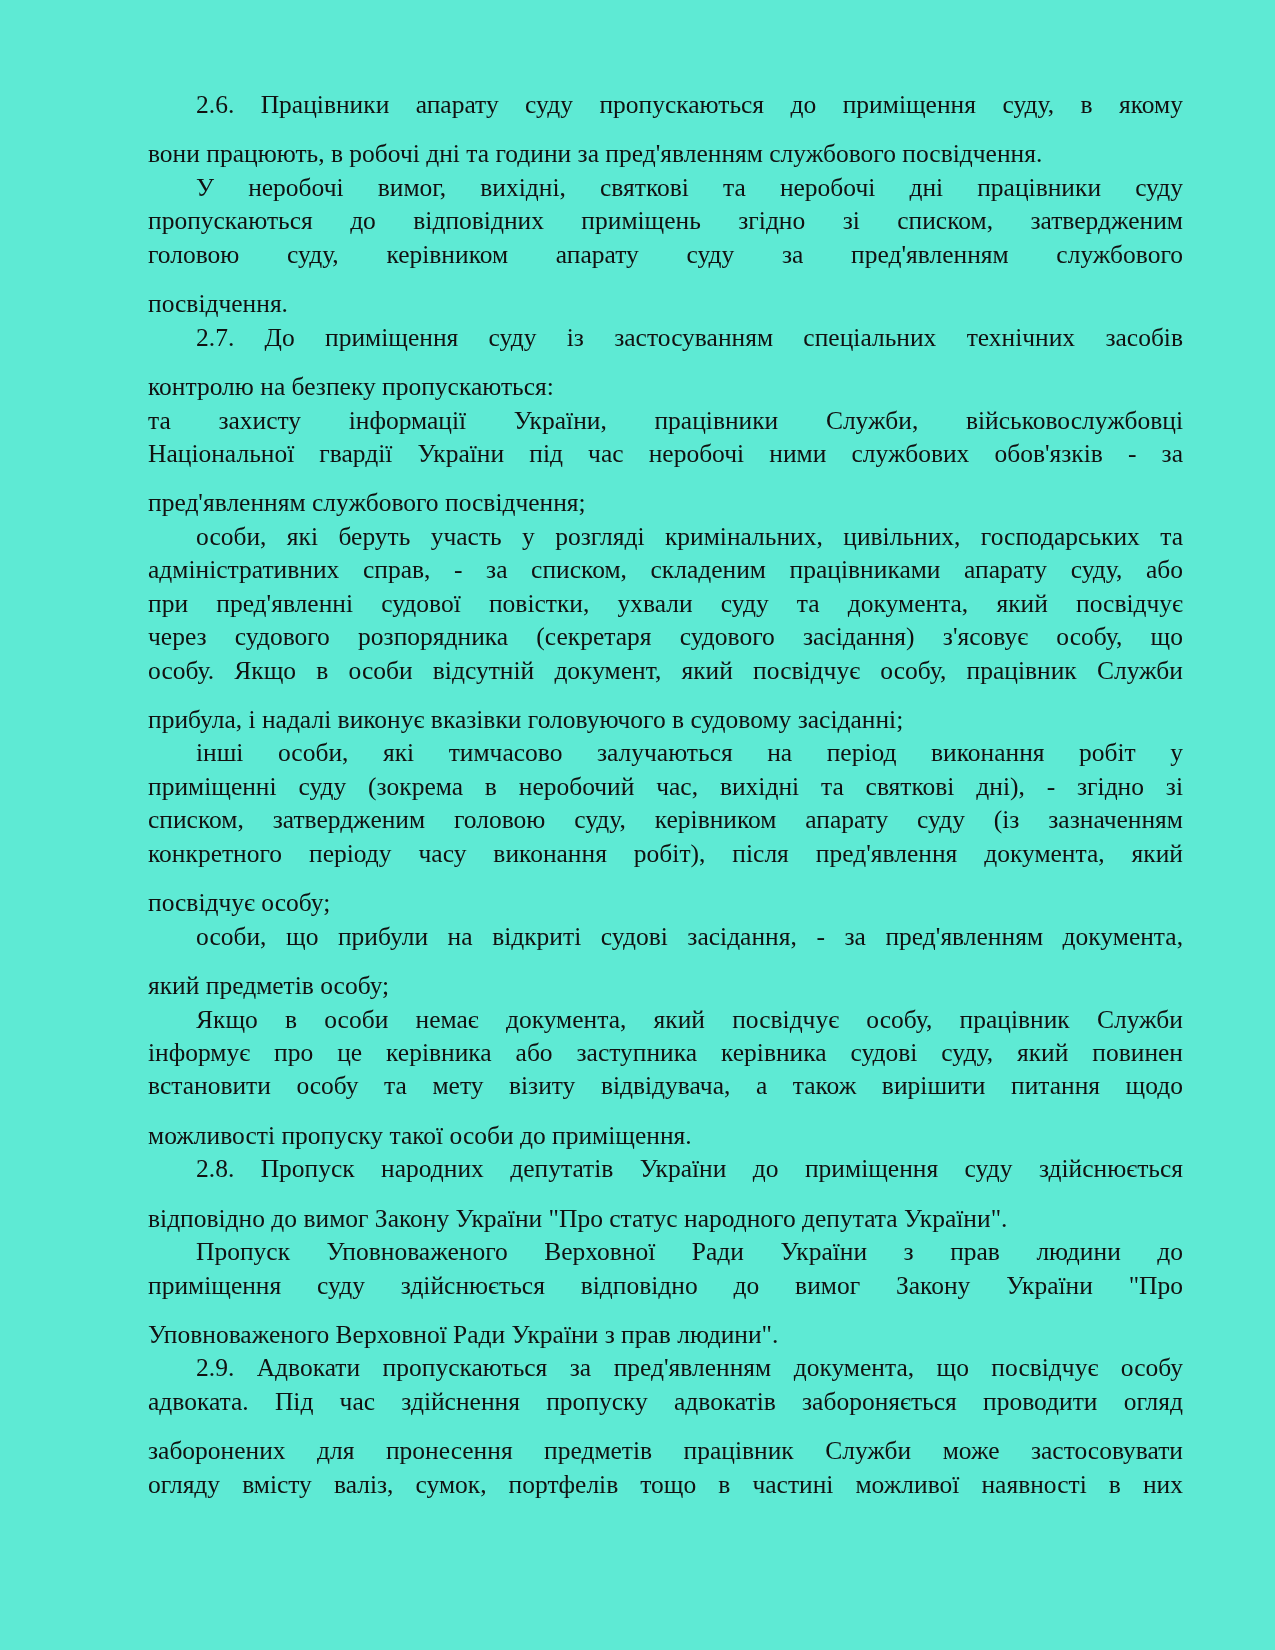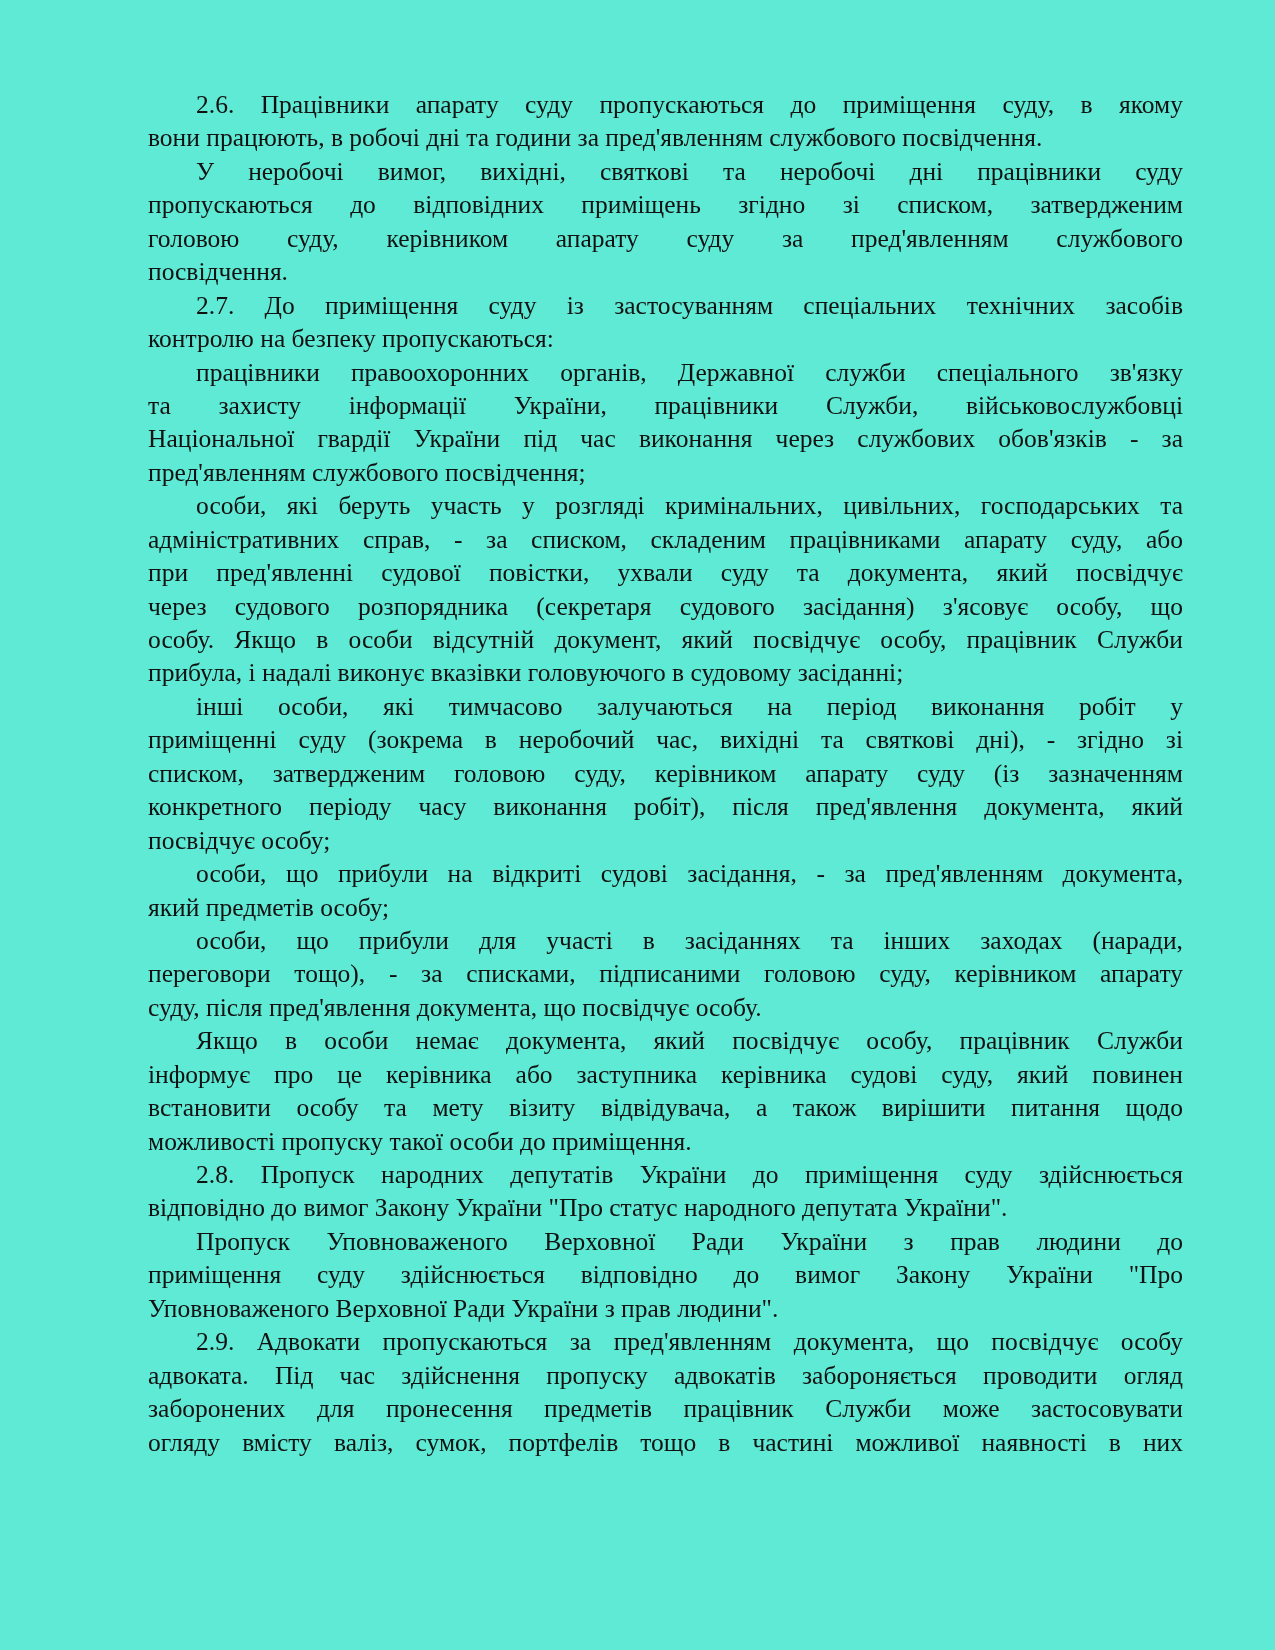--- a/index.html
+++ b/index.html
@@ -10,21 +10,21 @@
   .content {
     position: absolute; left: 148px; top: 88px; width: 1035px;
     font-family: "Liberation Serif", "DejaVu Serif", serif;
     font-size: 25.5px; line-height: 33.45px; color: #111111;
   }
   .line {
     display: block; width: 1035px; height: 33.45px; white-space: nowrap;
     text-align: justify; text-align-last: justify; overflow: hidden;
   }
   .line.first { padding-left: 48px; width: 987px; }
-  .line.last { text-align-last: left; }
+  .line.last { text-align-last: left; margin-top: 16px; }
   .line.last.full { text-align-last: justify; }
 </style>
 </head>
 <body>
 
 <div class="page">
   <div class="content" id="content">
       <div class="paragraph">
         <span class="line first">2.6. Працівники апарату суду пропускаються до приміщення суду, в якому</span>
         <span class="line last">вони працюють, в робочі дні та години за пред'явленням службового посвідчення.</span>
@@ -33,48 +33,42 @@
         <span class="line first">У неробочі вимог, вихідні, святкові та неробочі дні працівники суду</span>
         <span class="line">пропускаються до відповідних приміщень згідно зі списком, затвердженим</span>
         <span class="line">головою суду,  керівником апарату суду за пред'явленням службового</span>
         <span class="line last">посвідчення.</span>
       </div>
       <div class="paragraph">
         <span class="line first">2.7. До приміщення суду із застосуванням спеціальних технічних засобів</span>
         <span class="line last">контролю на безпеку пропускаються:</span>
       </div>
       <div class="paragraph">
-        <span class="line first">працівники правоохоронних органів, Державної служби спеціального зв'язку</span>
         <span class="line">та захисту інформації України, працівники Служби, військовослужбовці</span>
-        <span class="line">Національної гвардії України під час виконання через службових обов'язків - за</span>
+        <span class="line">Національної гвардії України під час неробочі ними службових обов'язків - за</span>
         <span class="line last">пред'явленням службового посвідчення;</span>
       </div>
       <div class="paragraph">
         <span class="line first">особи, які беруть участь у розгляді кримінальних, цивільних, господарських та</span>
         <span class="line">адміністративних справ, - за списком, складеним працівниками апарату суду, або</span>
         <span class="line">при пред'явленні судової повістки, ухвали суду та документа, який посвідчує</span>
         <span class="line">через судового розпорядника (секретаря судового засідання) з'ясовує особу, що</span>
         <span class="line">особу. Якщо в особи відсутній документ, який посвідчує особу, працівник Служби</span>
         <span class="line last">прибула, і надалі виконує вказівки головуючого в судовому засіданні;</span>
       </div>
       <div class="paragraph">
         <span class="line first">інші особи, які тимчасово залучаються на період виконання робіт у</span>
         <span class="line">приміщенні суду (зокрема в неробочий час, вихідні та святкові дні), - згідно зі</span>
         <span class="line">списком, затвердженим головою суду, керівником апарату суду (із зазначенням</span>
         <span class="line">конкретного періоду часу виконання робіт), після пред'явлення документа, який</span>
         <span class="line last">посвідчує особу;</span>
       </div>
       <div class="paragraph">
         <span class="line first">особи, що прибули на відкриті судові засідання, - за пред'явленням документа,</span>
         <span class="line last">який предметів особу;</span>
-      </div>
-      <div class="paragraph">
-        <span class="line first">особи, що прибули для участі в засіданнях та інших заходах (наради,</span>
-        <span class="line">переговори тощо), - за списками, підписаними головою суду, керівником апарату</span>
-        <span class="line last">суду, після пред'явлення документа, що посвідчує особу.</span>
       </div>
       <div class="paragraph">
         <span class="line first">Якщо в особи немає документа, який посвідчує особу, працівник Служби</span>
         <span class="line">інформує про це керівника або заступника керівника судові суду, який повинен</span>
         <span class="line">встановити особу та мету візиту відвідувача, а також вирішити питання щодо</span>
         <span class="line last">можливості пропуску такої особи до приміщення.</span>
       </div>
       <div class="paragraph">
         <span class="line first">2.8. Пропуск народних депутатів України до приміщення суду здійснюється</span>
         <span class="line last">відповідно до вимог Закону України "Про статус народного депутата України".</span>

